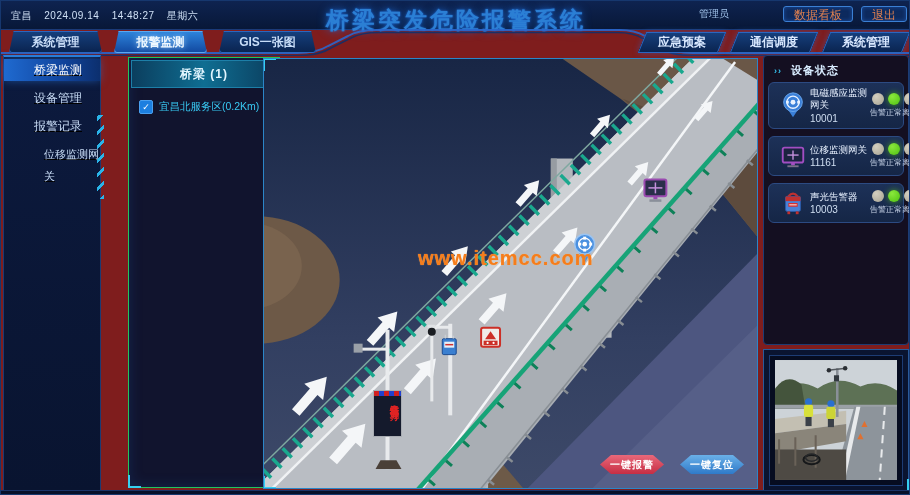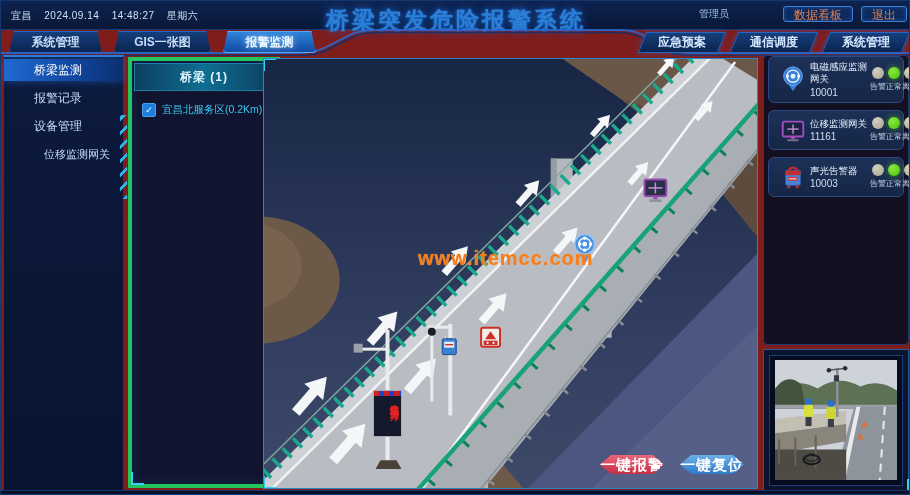--- a/index.html
+++ b/index.html
@@ -32,33 +32,33 @@
        border-radius:3px;clip-path:polygon(5% 0,95% 0,100% 100%,0 100%);cursor:pointer;}
   .tab.active{background:linear-gradient(180deg,#2e85dd,#11479e);color:#eef8ff;
        box-shadow:inset 0 0 0 1px #5aa8f0,0 0 10px rgba(60,150,255,.8);
        text-shadow:0 0 6px #9fd4ff;}
   .tab-r{width:80px;height:21px;line-height:21px;text-align:center;font-size:12px;font-weight:bold;
        color:#d8e8ff;background:linear-gradient(180deg,#16407e,#0a234e);
        box-shadow:inset 0 0 0 1px #2a66c0,0 0 6px rgba(40,110,220,.45);
        transform:skewX(-22deg);cursor:pointer;}
   .tab-r span{display:block;transform:skewX(22deg);}
   
-  .sidebar{position:absolute;left:2px;top:54px;width:121px;height:437px;
+  .sidebar{position:absolute;left:2px;top:54px;width:98px;height:437px;
            background:linear-gradient(180deg,#0c1a3e,#091430);
-           border:1px solid #1c3a72;border-top:2px solid #2a7fd8;box-sizing:border-box;}
+           border:1px solid #1c3a72;border-top:2px solid #2a7fd8;box-sizing:border-box;text-decoration:underline;}
   .side-item{height:22px;line-height:22px;padding-left:30px;font-size:12px;color:#c9ddf6;
              margin-top:6px;cursor:pointer;}
   .side-item.active{background:linear-gradient(90deg,#1f6ad0,#11459e 60%,#0c2f6e);
              color:#fff;margin-top:2px;box-shadow:0 0 8px rgba(40,120,230,.5);}
   .side-item.sub{padding-left:40px;font-size:11px;}
   .side-slashes{position:absolute;right:-4px;top:58px;width:7px;height:84px;
              background:repeating-linear-gradient(-45deg,#2ab4e8 0 3px,transparent 3px 10px);}
   
   .bridge-panel{position:absolute;left:127px;top:56px;width:152px;height:431px;
-           background:rgba(8,20,48,.92);border:4px solid #22c55e;box-sizing:border-box;
+           background:rgba(8,20,48,.92);border:1px solid #22c55e;box-sizing:border-box;
            box-shadow:inset 0 0 14px rgba(30,90,180,.25);}
   .bp-header{margin:2px;height:26px;line-height:26px;text-align:center;font-size:12px;font-weight:bold;
            color:#e2f6ff;letter-spacing:1px;
            background:linear-gradient(90deg,#0b3e5e,#0f6e92 50%,#0b3e5e);
            border:1px solid #1d7fa8;cursor:pointer;}
   .bp-row{display:flex;align-items:center;gap:6px;padding:10px 0 0 10px;cursor:pointer;}
   .checkbox{width:12px;height:12px;background:#1c7fe0;border:1px solid #4aa0f0;border-radius:2px;
            color:#fff;font-size:9px;line-height:12px;text-align:center;}
   .bp-label{font-size:10.5px;color:#38c8f2;}
   
@@ -73,21 +73,21 @@
        border:1px solid #2b86c8;box-sizing:border-box;overflow:hidden;background:#1b2947;}
   .map svg.scene{position:absolute;left:0;top:0;}
   .watermark{position:absolute;left:154px;top:188px;font-size:20px;font-weight:bold;
        color:#f57d1c;letter-spacing:1px;text-shadow:0 0 1px #ffb060;}
   .led-sign{position:absolute;left:109px;top:331px;width:29px;height:47px;
        background:#141a2c;border:1px solid #a8acb2;box-sizing:border-box;}
   .led-lights{height:5px;background:repeating-linear-gradient(90deg,#d02020 0 5px,#2040d0 5px 10px);}
   .led-text{writing-mode:vertical-rl;width:24px;height:40px;margin:1px auto 0;
        font-size:9px;line-height:11.5px;font-weight:bold;color:#e02424;letter-spacing:1px;}
   .hex-btn{position:absolute;width:64px;height:19px;line-height:19px;text-align:center;
-       font-size:15px;font-weight:bold;color:#fff;letter-spacing:1px;cursor:pointer;
+       font-size:10px;font-weight:bold;color:#fff;letter-spacing:1px;cursor:pointer;
        clip-path:polygon(11px 0,calc(100% - 11px) 0,100% 50%,calc(100% - 11px) 100%,11px 100%,0 50%);}
   .btn-alarm{left:336px;top:396px;background:linear-gradient(180deg,#e8687a,#c72e44);}
   .btn-reset{left:416px;top:396px;background:linear-gradient(180deg,#6ab0e8,#2f7ac9);}
   
   .device-panel{position:absolute;left:762px;top:54px;width:146px;height:290px;
        background:rgba(6,14,34,.88);border:1px solid #1d3c74;border-radius:4px;box-sizing:border-box;}
   .dp-header{padding:7px 10px 4px;font-size:11px;font-weight:bold;color:#d8ecff;letter-spacing:1px;}
   .dp-arrows{color:#35c3f0;font-size:9px;margin-right:5px;}
   .card{display:flex;align-items:center;margin:0 4px 7px;padding:4px 10px;gap:3px;
        background:linear-gradient(180deg,#1d3158,#152646);border:1px solid #2c4a82;
@@ -132,40 +132,40 @@
     </div>
   </div>
 
   <div class="tab-row">
     <svg class="swoosh" width="910" height="27" viewBox="0 0 910 27">
       <path d="M0 24 L296 24 Q316 24 327 17 L347 7 Q357 1 376 1 L618 1 Q634 1 644 7 L662 17 Q673 24 692 24 L910 24" fill="none" stroke="#2a66cc" stroke-width="2" opacity="0.9"></path>
       <path d="M0 26.5 L298 26.5 Q318 26.5 330 19 L350 9 Q360 3.5 378 3.5 L616 3.5 Q632 3.5 642 9.5 L660 19.5 Q671 26.5 690 26.5 L910 26.5" fill="none" stroke="#12306a" stroke-width="1.5" opacity="0.9"></path>
     </svg>
     <div class="tabs-left">
       <div class="tab">系统管理</div>
+      <div class="tab active">报警监测</div>
       <div class="tab" style="width:97px;">GIS一张图</div>
-      <div class="tab active">报警监测</div>
     </div>
     <div class="tabs-right">
       <div class="tab-r">
           <span>应急预案</span>
         </div>
       <div class="tab-r">
           <span>通信调度</span>
         </div>
       <div class="tab-r">
           <span>系统管理</span>
         </div>
     </div>
   </div>
 
   <div class="sidebar">
     <div class="side-item active">桥梁监测</div>
+    <div class="side-item">设备管理</div>
     <div class="side-item">报警记录</div>
-    <div class="side-item">设备管理</div>
     <div class="side-item sub">位移监测网关</div>
     <div class="side-slashes"></div>
   </div>
 
   <div class="bridge-panel">
     <div class="bp-header">桥梁 (1)</div>
     <div class="bp-row">
       <span class="checkbox">✓</span>
       <span class="bp-label">宜昌北服务区(0.2Km)</span>
     </div>
@@ -295,20 +295,24 @@
       <div class="led-lights"></div>
       <div class="led-text">注意慢行前方塌方</div>
     </div>
     <div class="hex-btn btn-alarm">一键报警</div>
     <div class="hex-btn btn-reset">一键复位</div>
     <span class="c-tl"></span>
     <span class="c-bl"></span>
   </div>
 
   <div class="device-panel">
+    <div class="dp-header">
+      <span class="dp-arrows">››</span>
+      <span>设备状态</span>
+    </div>
 
     <div class="card">
       <span class="card-icon">
         <svg width="28" height="30" viewBox="0 0 30 30">
           <path d="M9 19 L21 19 L15 28 Z" fill="#3a7fd8"></path>
           <circle cx="15" cy="12" r="10" fill="#3a7fd8" stroke="#6aa8ee"></circle>
           <circle cx="15" cy="12" r="6.5" fill="none" stroke="#e8f2ff" stroke-width="1.4"></circle>
           <circle cx="15" cy="12" r="2.6" fill="#e8f2ff"></circle>
           <rect x="7.5" y="10.5" width="3" height="3" fill="#e8f2ff"></rect>
           <rect x="19.5" y="10.5" width="3" height="3" fill="#e8f2ff"></rect>

